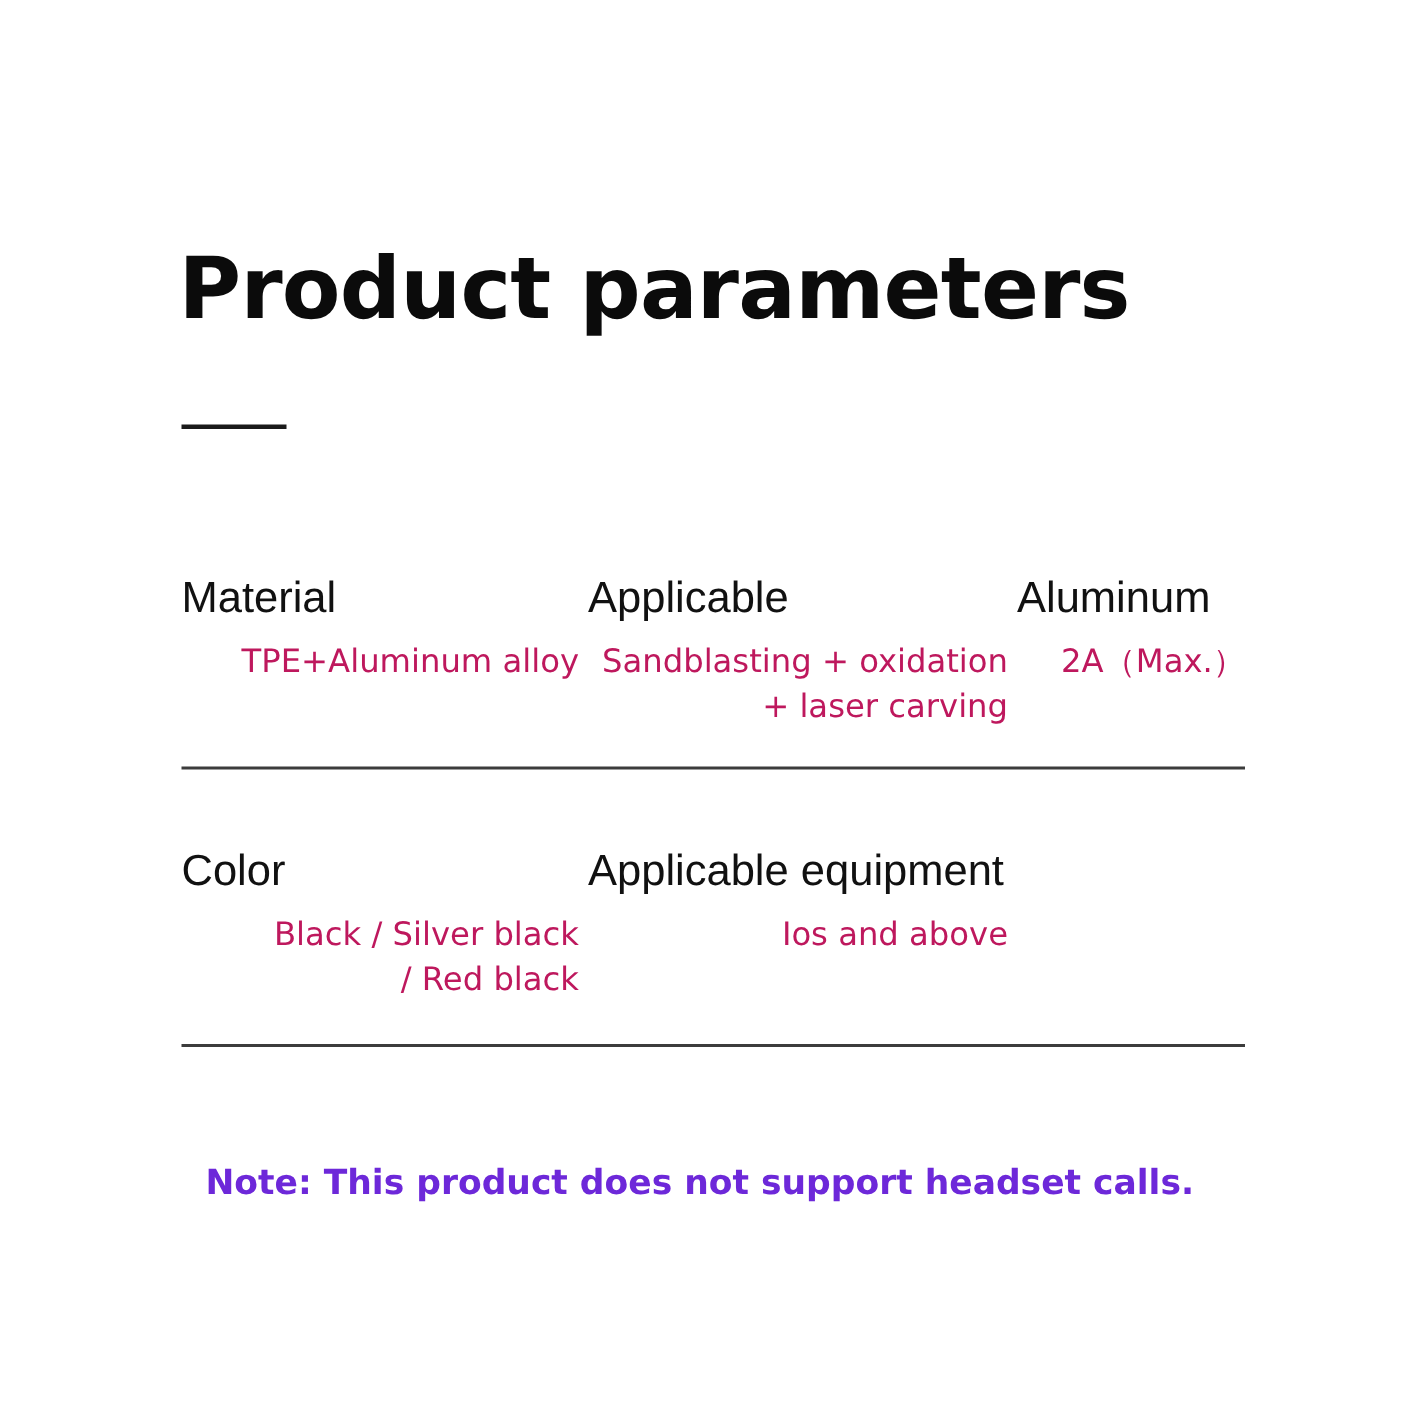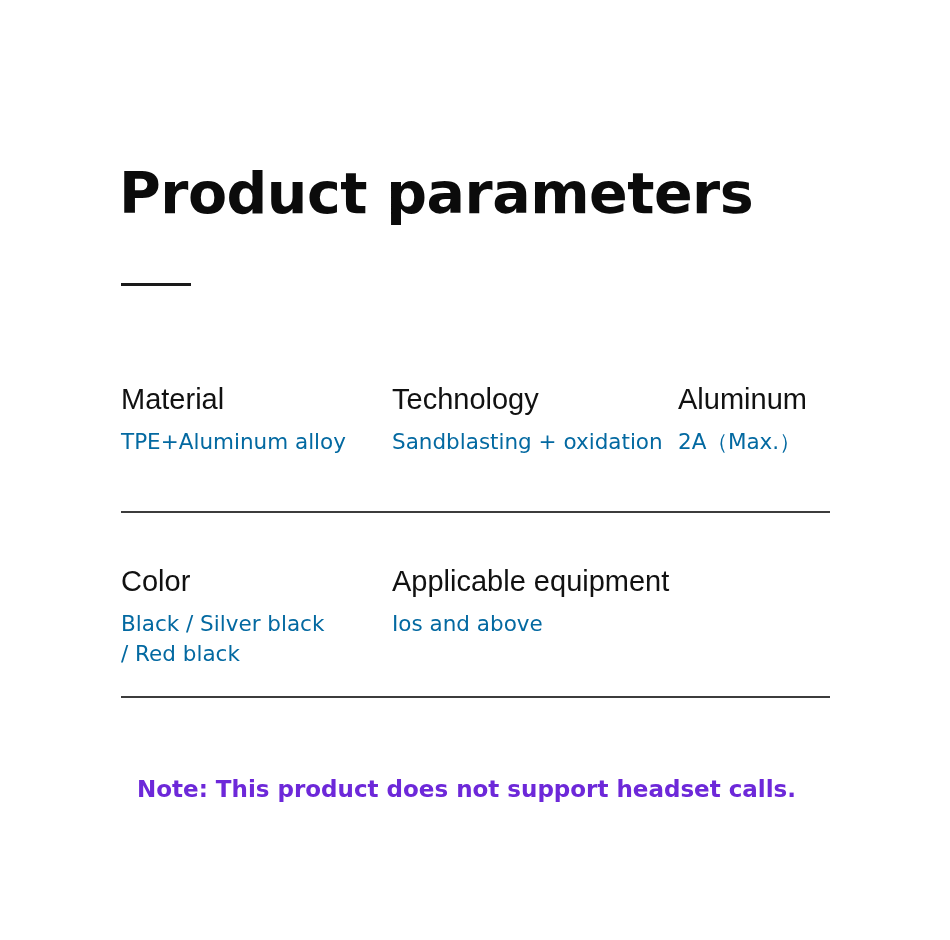--- a/index.html
+++ b/index.html
@@ -87,22 +87,23 @@
     position: relative;
     margin-top: 44px;
     height: 86px;
   }
   .spec-value {
     position: absolute;
     top: 0;
     font-family: "DejaVu Sans", sans-serif;
     font-size: 21.5px;
     font-weight: 400;
-    color: #0369a1;
+    color: #be185d;
     line-height: 30px;
+    text-align: right;
   }
   .spec-value .line { display: block; white-space: nowrap; }
 
   
   .spec-rule {
     position: absolute;
     left: 121px;
     width: 709px;
     height: 2px;
     background: #3c3c3c;
@@ -130,29 +131,30 @@
 
   <h1 class="page-title">Product parameters</h1>
 
   <div class="title-accent"></div>
 
   <div class="spec-table">
 
     <div class="spec-block block-1">
       <div class="spec-row">
         <div class="spec-cell col-1 spec-head">Material</div>
-        <div class="spec-cell col-2 spec-head">Technology</div>
+        <div class="spec-cell col-2 spec-head">Applicable</div>
         <div class="spec-cell col-3 spec-head">Aluminum</div>
       </div>
       <div class="spec-values">
         <div class="spec-value col-1">
           <span class="line">TPE+Aluminum alloy</span>
         </div>
         <div class="spec-value col-2">
           <span class="line">Sandblasting + oxidation</span>
+          <span class="line">+ laser carving</span>
         </div>
         <div class="spec-value col-3">
           <span class="line">2A（Max.）</span>
         </div>
       </div>
     </div>
 
     <div class="spec-rule rule-1"></div>
 
     <div class="spec-block block-2">

